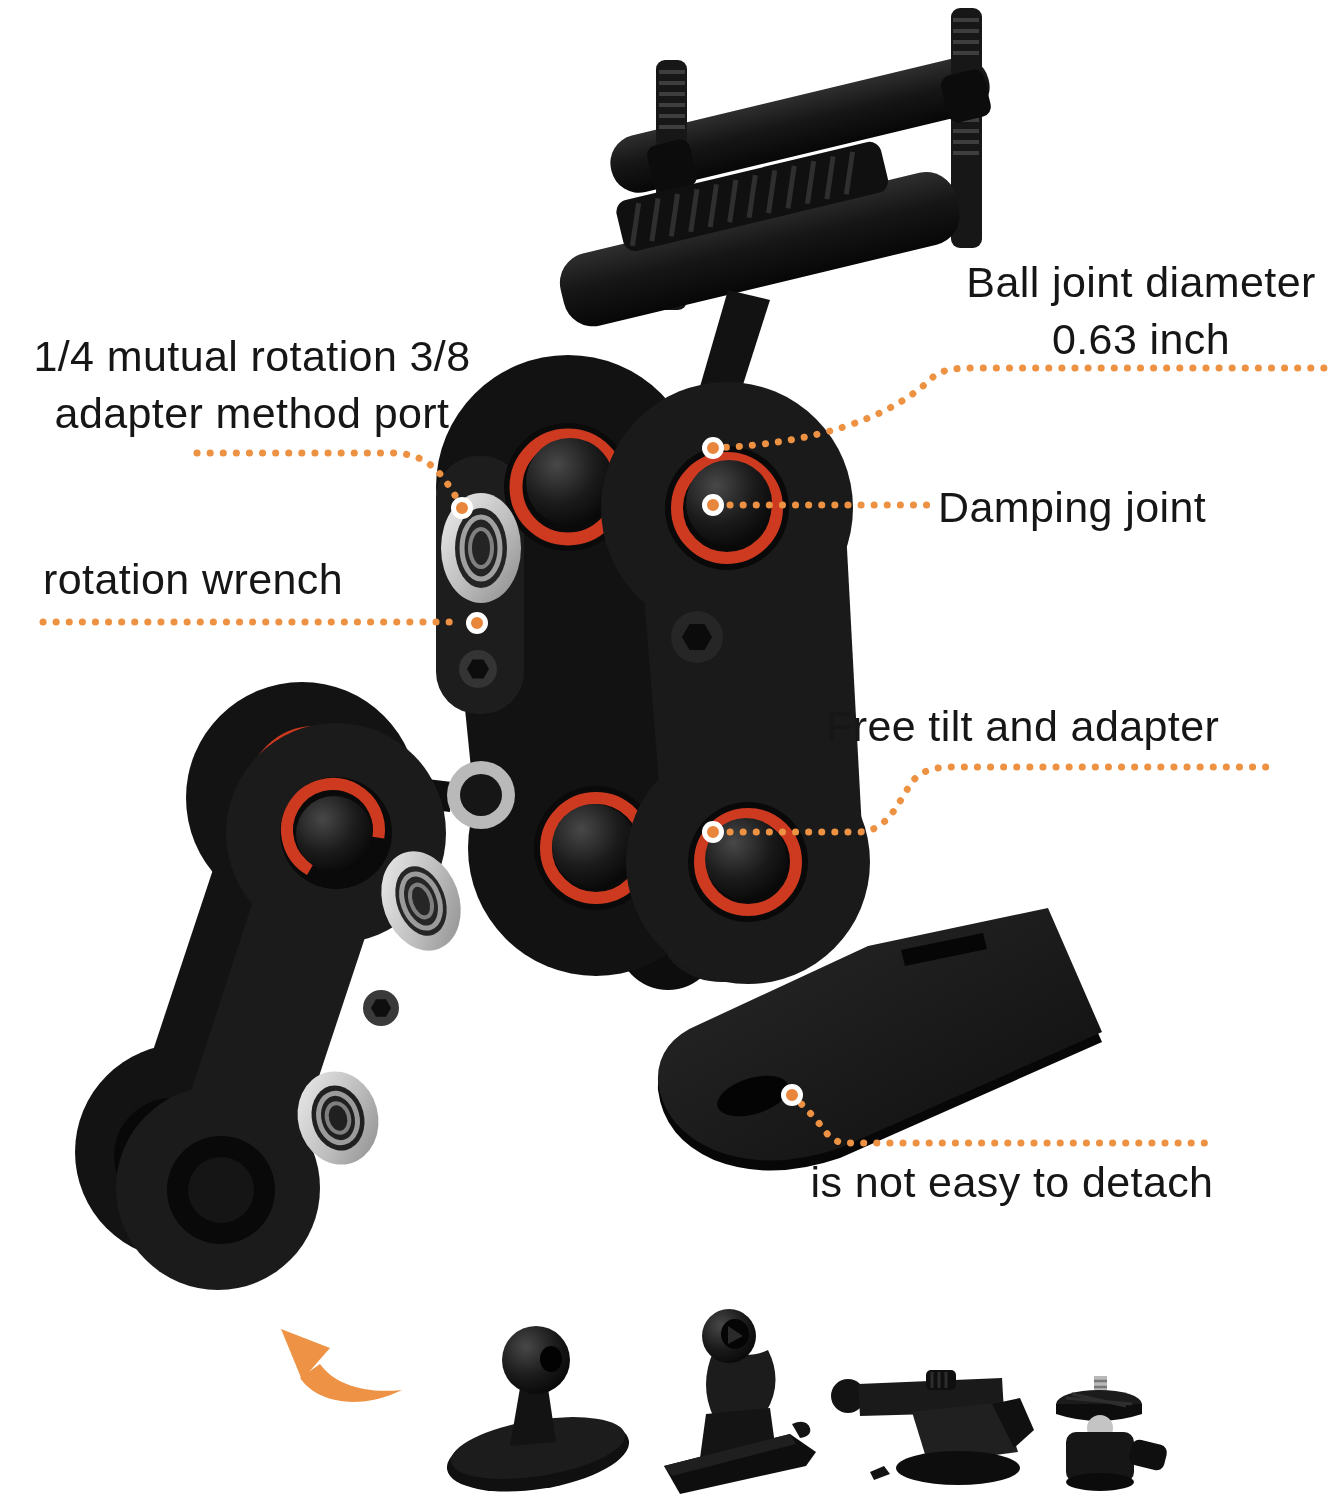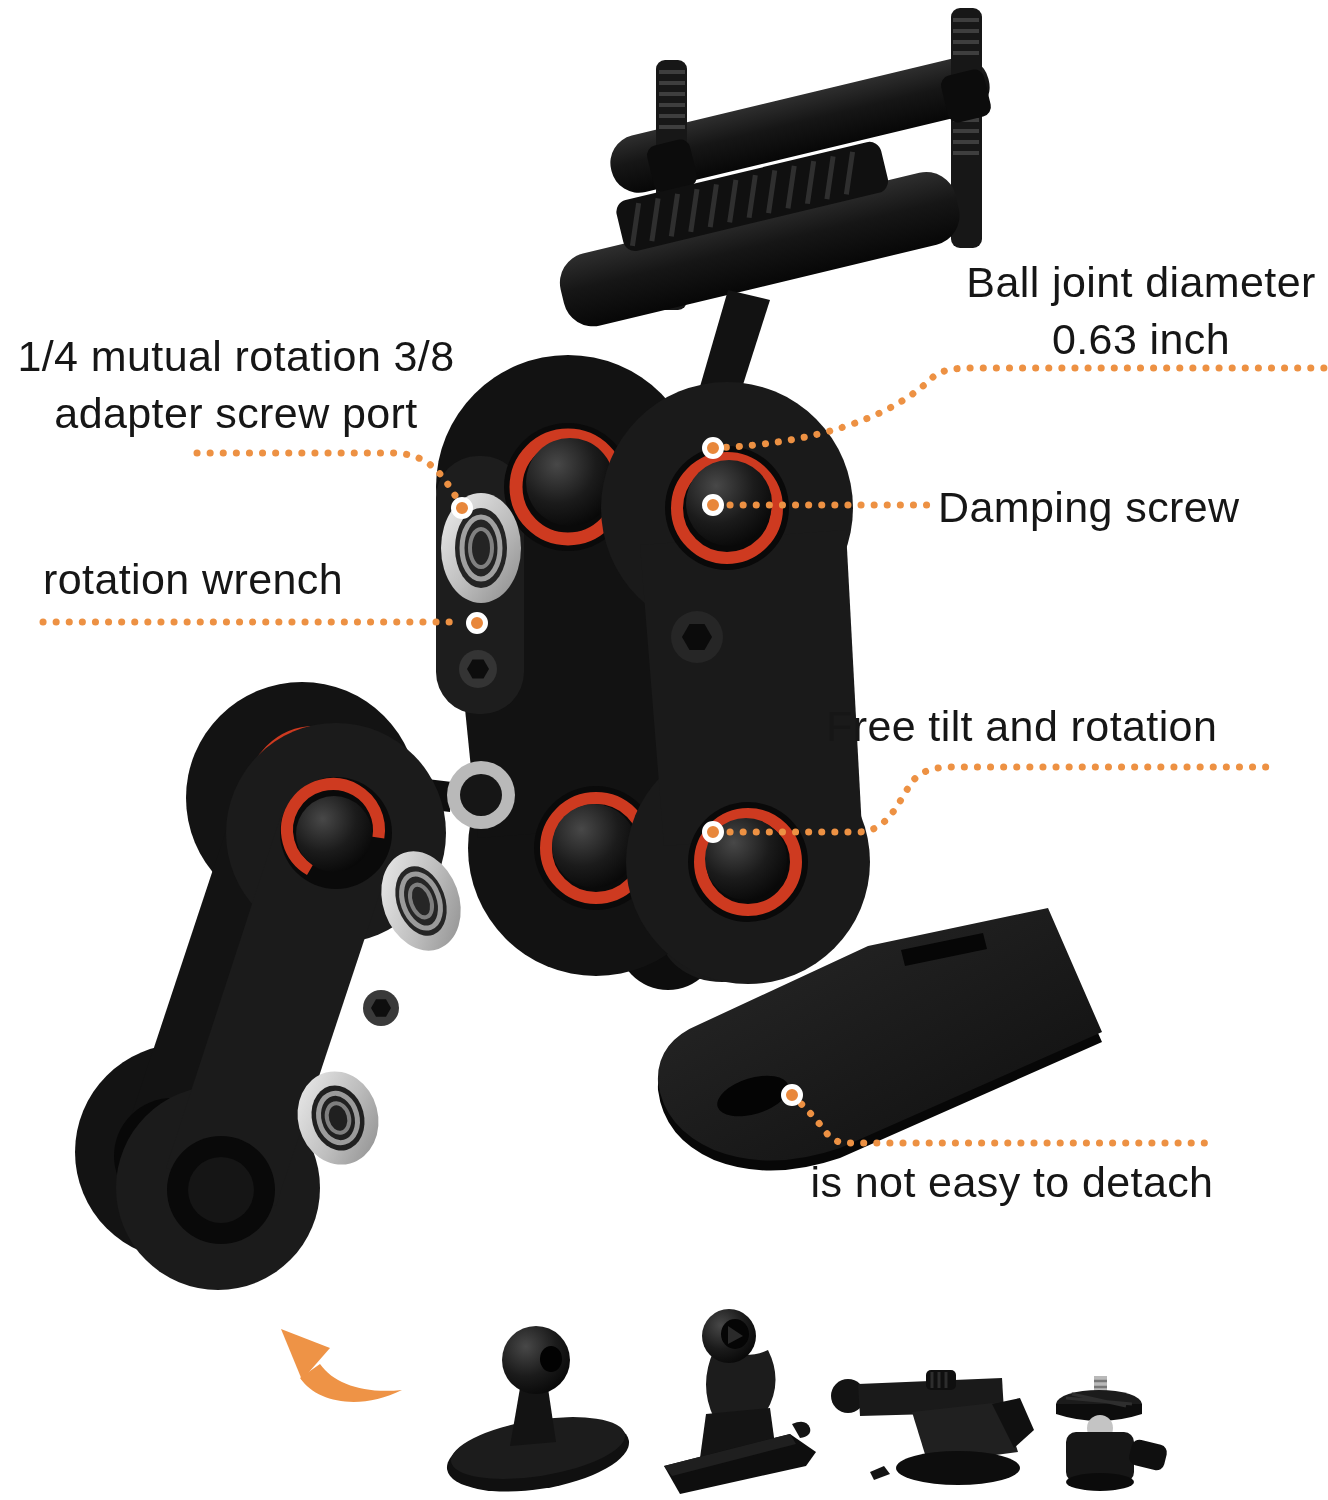--- a/index.html
+++ b/index.html
@@ -219,34 +219,34 @@
       <circle cx="713" cy="832" r="8.5"></circle>
       <circle cx="792" cy="1095" r="8.5"></circle>
     </g>
   </svg>
 
   <div class="callout center" style="left:950px;top:254px;width:382px">
     <div>Ball joint diameter</div>
     <div>0.63 inch</div>
   </div>
 
-  <div class="callout center" style="left:0px;top:328px;width:472px">
+  <div class="callout center" style="left:16px;top:328px;width:472px">
     <div>1/4 mutual rotation 3/8</div>
-    <div>adapter screw port</div>
+    <div>adapter method port</div>
   </div>
 
   <div class="callout" style="left:43px;top:551px">
     <div>rotation wrench</div>
   </div>
 
   <div class="callout" style="left:938px;top:479px">
-    <div>Damping screw</div>
+    <div>Damping joint</div>
   </div>
 
   <div class="callout" style="left:826px;top:698px">
-    <div>Free tilt and rotation</div>
+    <div>Free tilt and adapter</div>
   </div>
 
   <div class="callout center" style="left:797px;top:1154px;width:430px">
     <div>is not easy to detach</div>
   </div>
 
 </div>
 
 </body></html>

